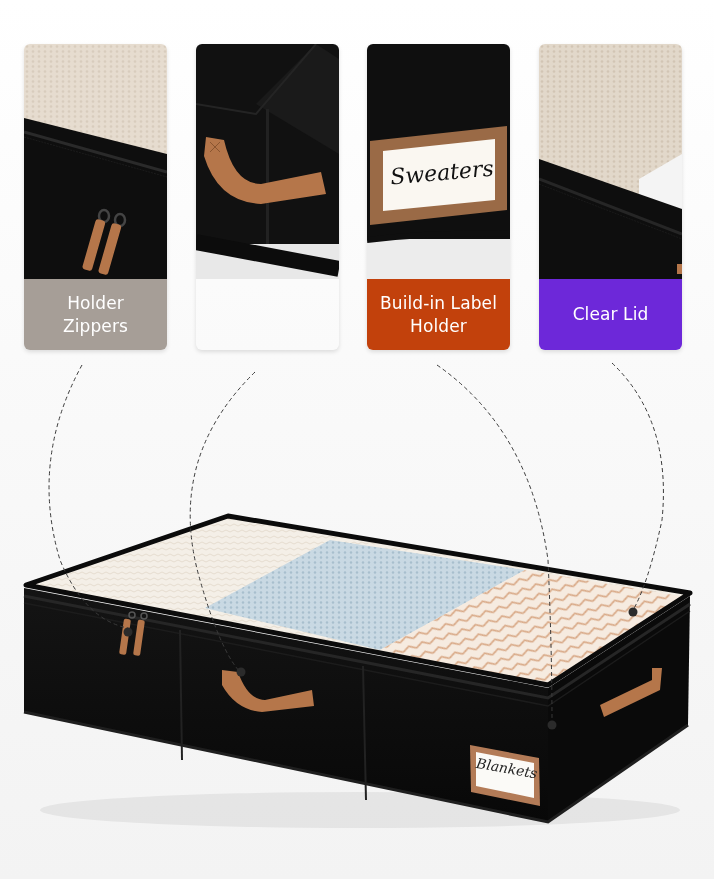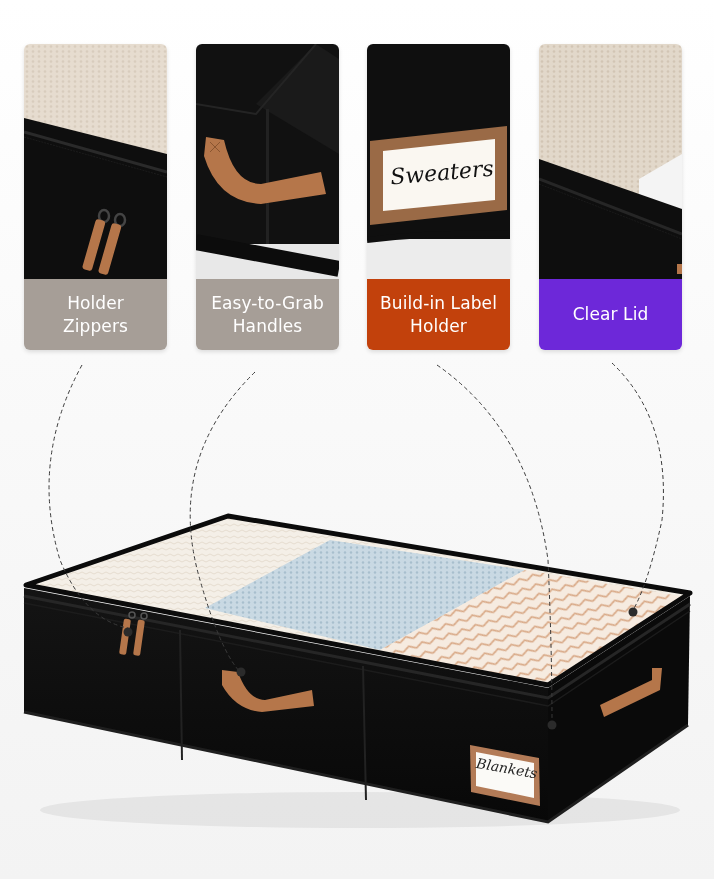--- a/index.html
+++ b/index.html
@@ -75,22 +75,20 @@
         <path d="M0 60 L60 70 L120 0" stroke="#242424" stroke-width="2" fill="none"></path>
         <rect x="70" y="65" width="3" height="140" fill="#222"></rect>
         <rect x="0" y="200" width="143" height="35" fill="#e8e8e8"></rect>
         <path d="M0 198 L143 225" stroke="#0c0c0c" stroke-width="16"></path>
         <g>
           <path d="M10 93 L28 96 Q38 140 65 140 L125 128 L130 150 L65 160 Q22 158 8 112 Z" fill="#b5764a"></path>
           <path d="M14 98 L24 108 M24 98 L14 108" stroke="#8a5530" stroke-width="1"></path>
         </g>
       </svg>
     </div>
-    <div class="caption" style="background:#a69e97;">Easy-to-Grab
-Handles</div>
   </div>
 
   <div class="card" style="left:367px;">
     <div class="photo">
       <svg width="143" height="235" viewBox="0 0 143 235">
         <rect width="143" height="235" fill="#0f0f0f"></rect>
         <rect x="0" y="195" width="143" height="40" fill="#ececec"></rect>
         <path d="M0 196 Q70 188 143 190" stroke="#0f0f0f" stroke-width="6" fill="none"></path>
         <g>
           <path d="M3 97 L140 82 L140 166 L3 181 Z" fill="#9a6a46"></path>

